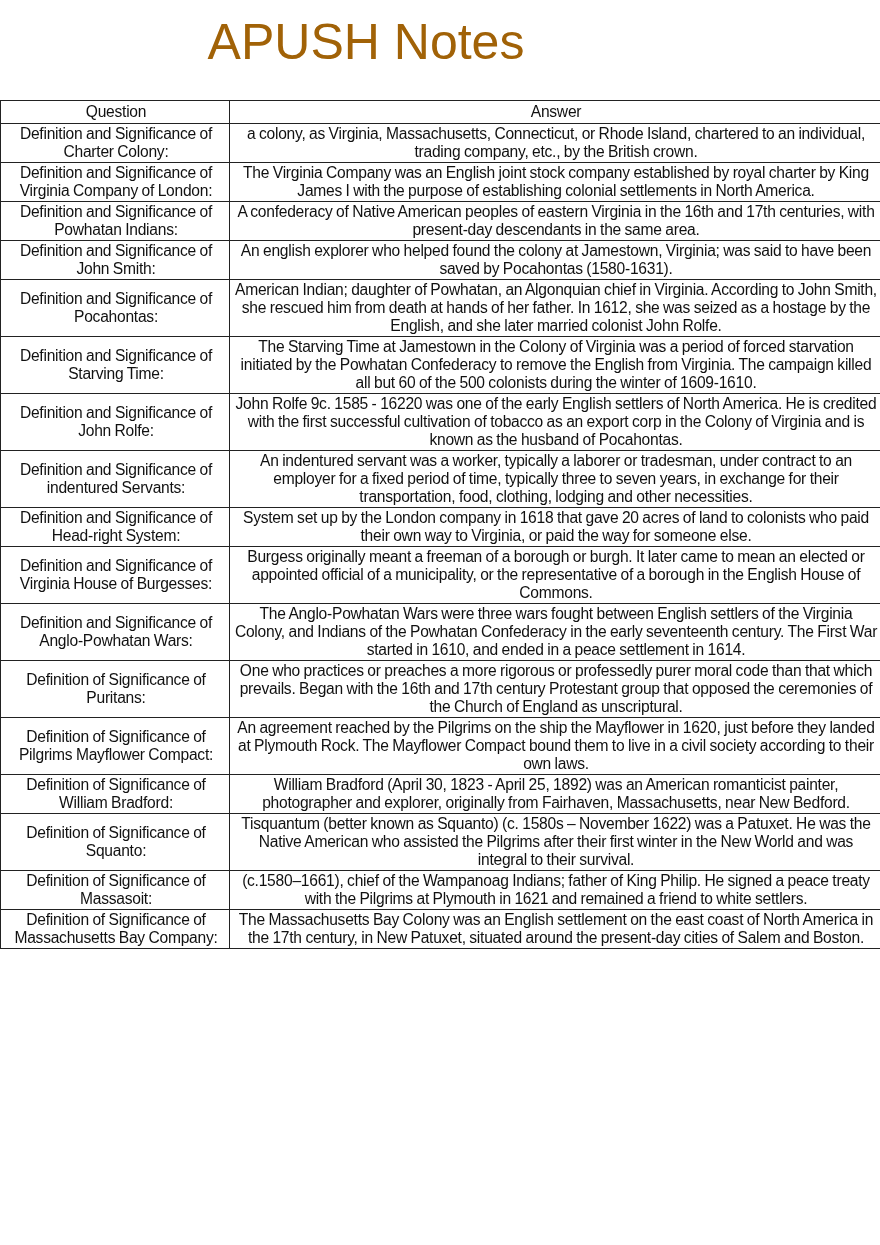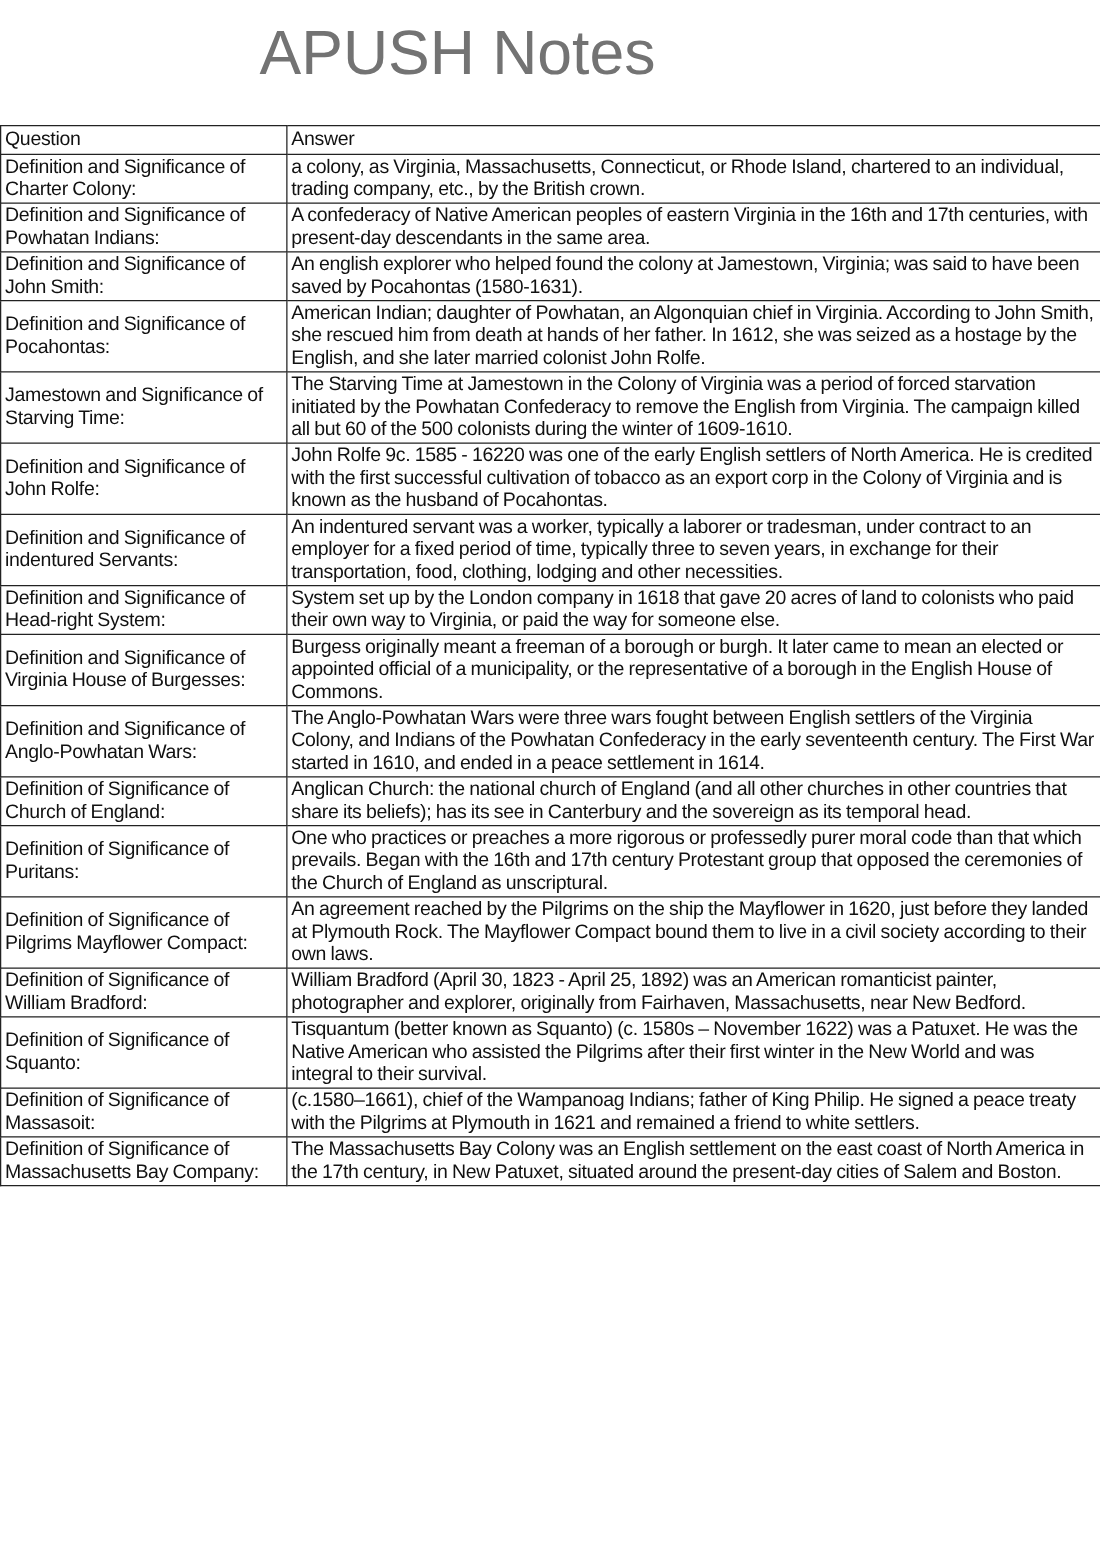--- a/index.html
+++ b/index.html
@@ -19,41 +19,42 @@
       position: absolute;
       top: 10px;
       left: 0;
       width: 732px;
       text-align: center;
       font-family: "Liberation Sans", sans-serif;
       font-weight: 300;
       font-size: 50px;
       line-height: 64px;
       letter-spacing: 0px;
-      color: #737373;
+      color: #a16207;
     }
     .notes-table {
       position: absolute;
       top: 100px;
       left: 0;
       width: 880px;
       border-collapse: collapse;
       table-layout: fixed;
     }
     .notes-table col.q { width: 229px; }
     .notes-table col.a { width: 651px; }
     .notes-table td {
       border: 1px solid #222222;
       vertical-align: middle;
       padding: 0 1px 0 3px;
       font-size: 15.6px;
       line-height: 18px;
       letter-spacing: -0.25px;
       word-spacing: -0.5px;
       color: #111111;
+      text-align: center;
     }
     .notes-table tr.header td {
       height: 22px;
     }
     .notes-table td.answer {
       vertical-align: top;
     }
     .notes-table tr.row td {
       padding-top: 1px;
       padding-bottom: 1px;
@@ -72,33 +73,37 @@
   <tbody>
     <tr class="header">
       <td>Question</td>
       <td>Answer</td>
     </tr>
     <tr class="row">
       <td class="question">Definition and Significance of Charter Colony:</td>
       <td class="answer">a colony, as Virginia, Massachusetts, Connecticut, or Rhode Island, chartered to an individual, trading company, etc., by the British crown.</td>
     </tr>
     <tr class="row">
+      <td class="question">Definition and Significance of Virginia Company of London:</td>
+      <td class="answer">The Virginia Company was an English joint stock company established by royal charter by King James I with the purpose of establishing colonial settlements in North America.</td>
+    </tr>
+    <tr class="row">
       <td class="question">Definition and Significance of Powhatan Indians:</td>
       <td class="answer">A confederacy of Native American peoples of eastern Virginia in the 16th and 17th centuries, with present-day descendants in the same area.</td>
     </tr>
     <tr class="row">
       <td class="question">Definition and Significance of John Smith:</td>
       <td class="answer">An english explorer who helped found the colony at Jamestown, Virginia; was said to have been saved by Pocahontas (1580-1631).</td>
     </tr>
     <tr class="row">
       <td class="question">Definition and Significance of Pocahontas:</td>
       <td class="answer">American Indian; daughter of Powhatan, an Algonquian chief in Virginia. According to John Smith, she rescued him from death at hands of her father. In 1612, she was seized as a hostage by the English, and she later married colonist John Rolfe.</td>
     </tr>
     <tr class="row">
-      <td class="question">Jamestown and Significance of Starving Time:</td>
+      <td class="question">Definition and Significance of Starving Time:</td>
       <td class="answer">The Starving Time at Jamestown in the Colony of Virginia was a period of forced starvation initiated by the Powhatan Confederacy to remove the English from Virginia. The campaign killed all but 60 of the 500 colonists during the winter of 1609-1610.</td>
     </tr>
     <tr class="row">
       <td class="question">Definition and Significance of John Rolfe:</td>
       <td class="answer">John Rolfe 9c. 1585 - 16220 was one of the early English settlers of North America. He is credited with the first successful cultivation of tobacco as an export corp in the Colony of Virginia and is known as the husband of Pocahontas.</td>
     </tr>
     <tr class="row">
       <td class="question">Definition and Significance of indentured Servants:</td>
       <td class="answer">An indentured servant was a worker, typically a laborer or tradesman, under contract to an employer for a fixed period of time, typically three to seven years, in exchange for their transportation, food, clothing, lodging and other necessities.</td>
     </tr>
@@ -106,24 +111,20 @@
       <td class="question">Definition and Significance of Head-right System:</td>
       <td class="answer">System set up by the London company in 1618 that gave 20 acres of land to colonists who paid their own way to Virginia, or paid the way for someone else.</td>
     </tr>
     <tr class="row">
       <td class="question">Definition and Significance of Virginia House of Burgesses:</td>
       <td class="answer">Burgess originally meant a freeman of a borough or burgh. It later came to mean an elected or appointed official of a municipality, or the representative of a borough in the English House of Commons.</td>
     </tr>
     <tr class="row">
       <td class="question">Definition and Significance of Anglo-Powhatan Wars:</td>
       <td class="answer">The Anglo-Powhatan Wars were three wars fought between English settlers of the Virginia Colony, and Indians of the Powhatan Confederacy in the early seventeenth century. The First War started in 1610, and ended in a peace settlement in 1614.</td>
-    </tr>
-    <tr class="row">
-      <td class="question">Definition of Significance of Church of England:</td>
-      <td class="answer">Anglican Church: the national church of England (and all other churches in other countries that share its beliefs); has its see in Canterbury and the sovereign as its temporal head.</td>
     </tr>
     <tr class="row">
       <td class="question">Definition of Significance of Puritans:</td>
       <td class="answer">One who practices or preaches a more rigorous or professedly purer moral code than that which prevails. Began with the 16th and 17th century Protestant group that opposed the ceremonies of the Church of England as unscriptural.</td>
     </tr>
     <tr class="row">
       <td class="question">Definition of Significance of Pilgrims Mayflower Compact:</td>
       <td class="answer">An agreement reached by the Pilgrims on the ship the Mayflower in 1620, just before they landed at Plymouth Rock. The Mayflower Compact bound them to live in a civil society according to their own laws.</td>
     </tr>
     <tr class="row">

